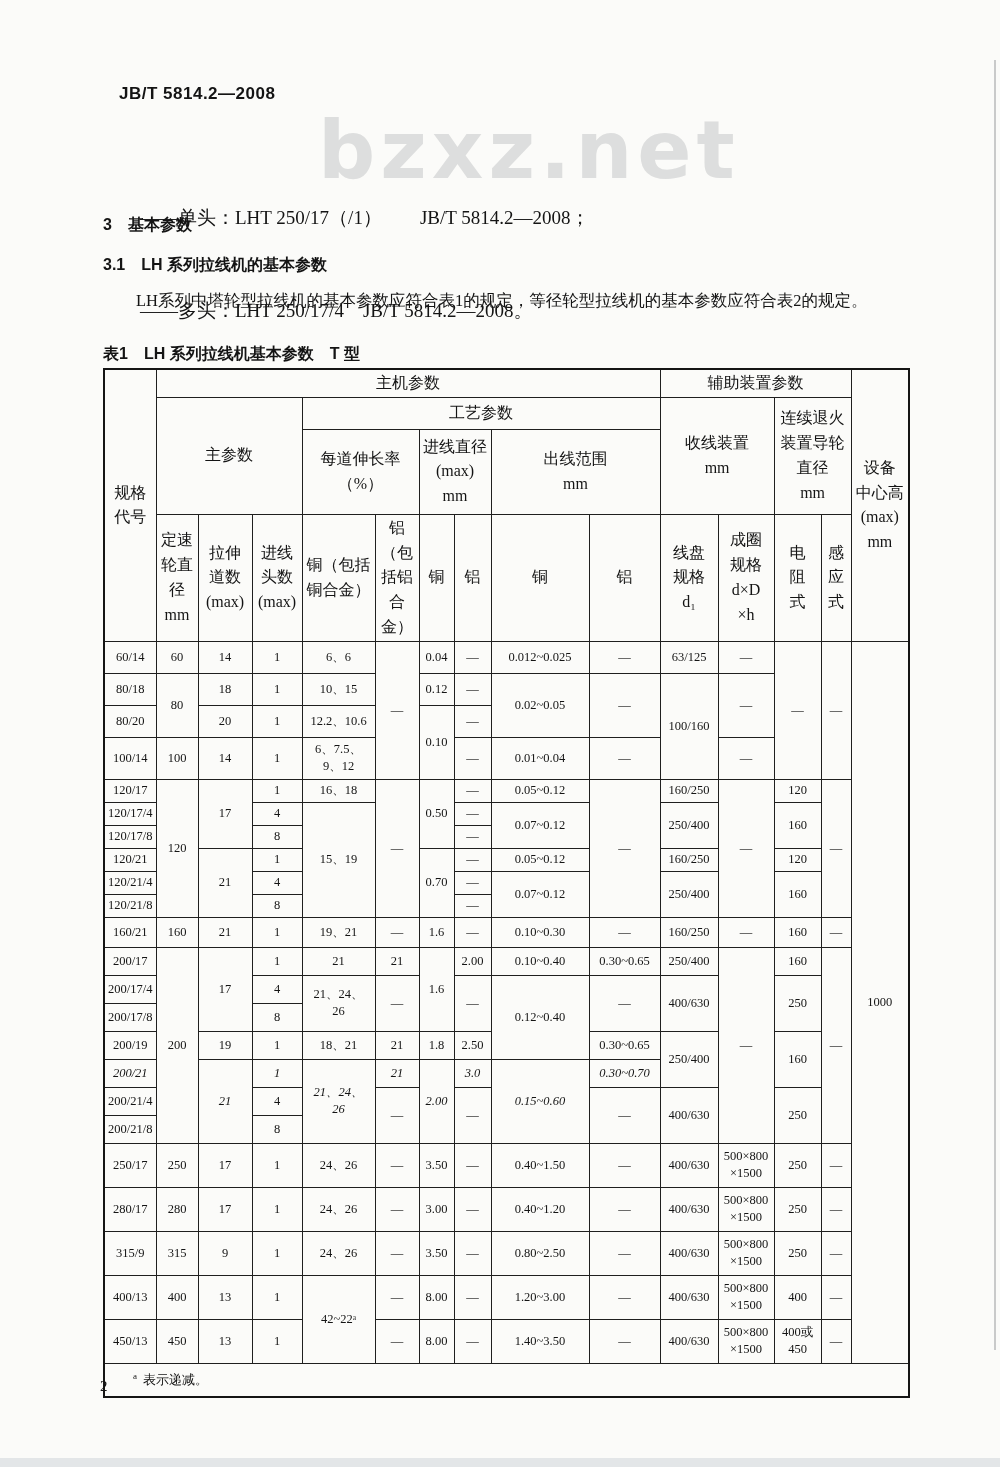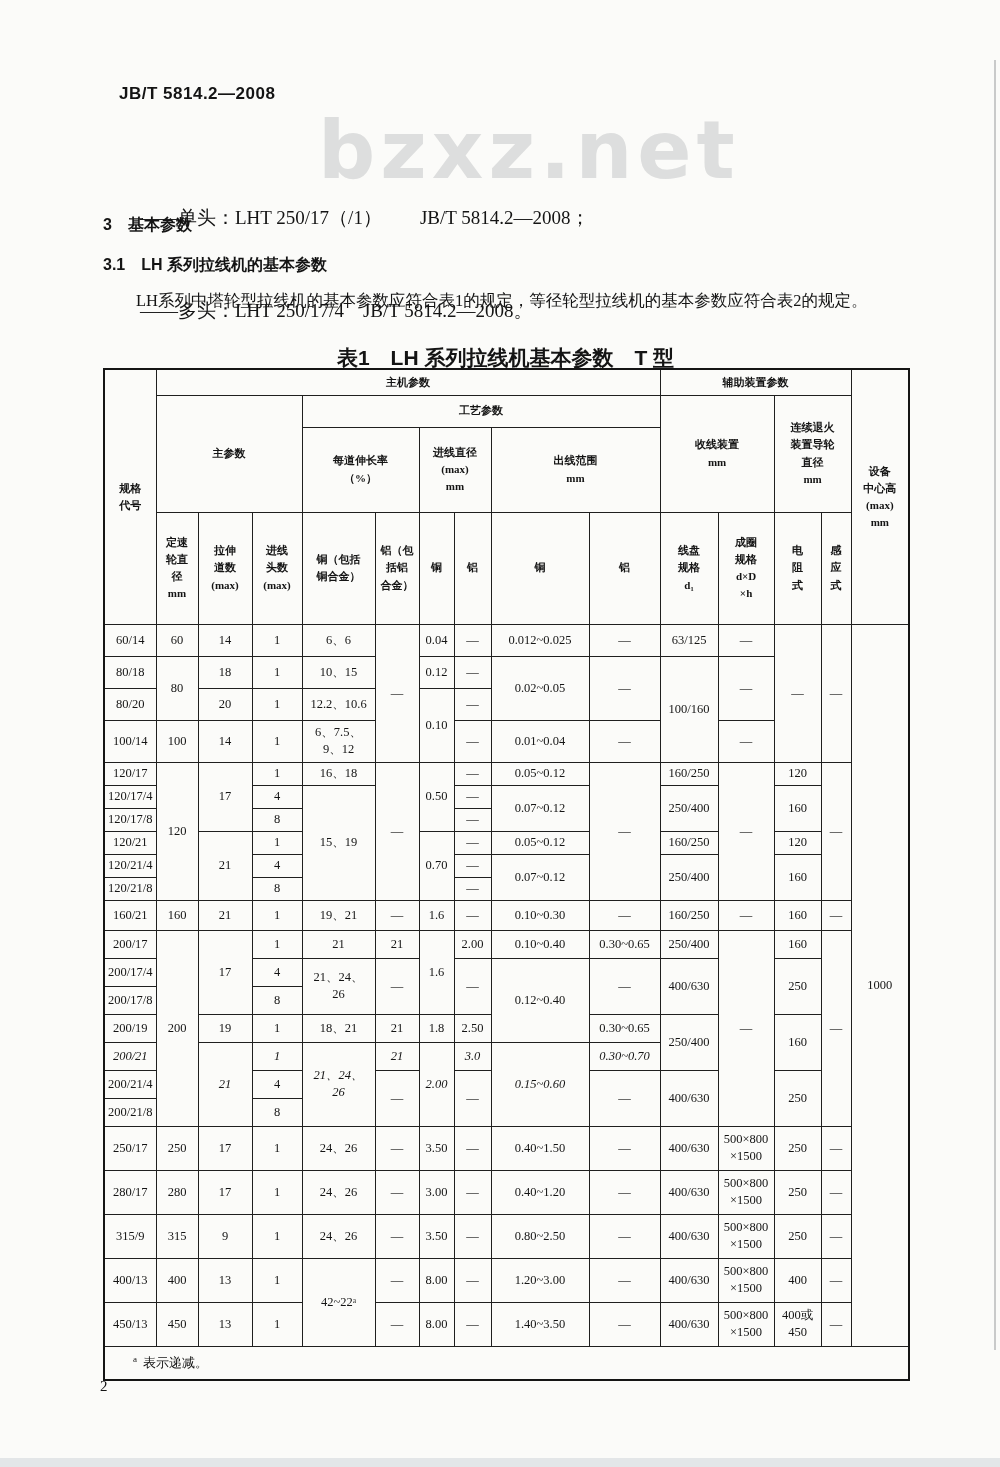--- a/index.html
+++ b/index.html
@@ -16,34 +16,34 @@
   }
   .examples { left:140px; top:140px; font-size:19px; line-height:31px; white-space:pre; }
   .heading {
     font-family:"Liberation Sans","DejaVu Sans",sans-serif;
     font-weight:bold; font-size:16px;
   }
   .h3  { left:103px; top:215px; }
   .h31 { left:103px; top:255px; }
   .para { left:103px; top:285px; width:814px; font-size:16.5px; line-height:31px; text-indent:2em; }
   .tbl-title {
-    left:103px; top:344px; width:805px; text-align:center;
+    left:103px; top:344px; width:805px; 
     font-family:"Liberation Sans","DejaVu Sans",sans-serif;
-    font-weight:bold; font-size:21px;
+    font-weight:bold; font-size:16px;
   }
   .tbl-wrap { left:103px; top:368px; }
   table.doc-table {
     border-collapse:collapse; table-layout:fixed; width:805px;
     border:2.5px solid #151515; background:#fbfbf9;
   }
   .doc-table th, .doc-table td {
     border:1.6px solid #1f1f1f; text-align:center; vertical-align:middle;
     white-space:pre-line; padding:1px 2px; overflow:hidden;
   }
-  .doc-table th { font-weight:bold; font-size:11px; line-height:1.55; }
+  .doc-table th { font-weight:normal; font-size:16px; line-height:1.55; }
   .doc-table td { font-size:12.5px; line-height:1.35; }
   .doc-table tr.note-row td {
     text-align:left; padding:4px 6px 4px 28px; font-size:13px; height:24px; white-space:normal;
   }
   .doc-table sup { font-size:9px; vertical-align:super; margin-right:6px; }
   .page-number { left:100px; top:1378px; font-size:15px; }
   .watermark {
     left:318px; top:104px; width:700px;
     font-family:"DejaVu Sans","Liberation Sans",sans-serif;
     font-weight:bold; font-size:80px; letter-spacing:5px;

